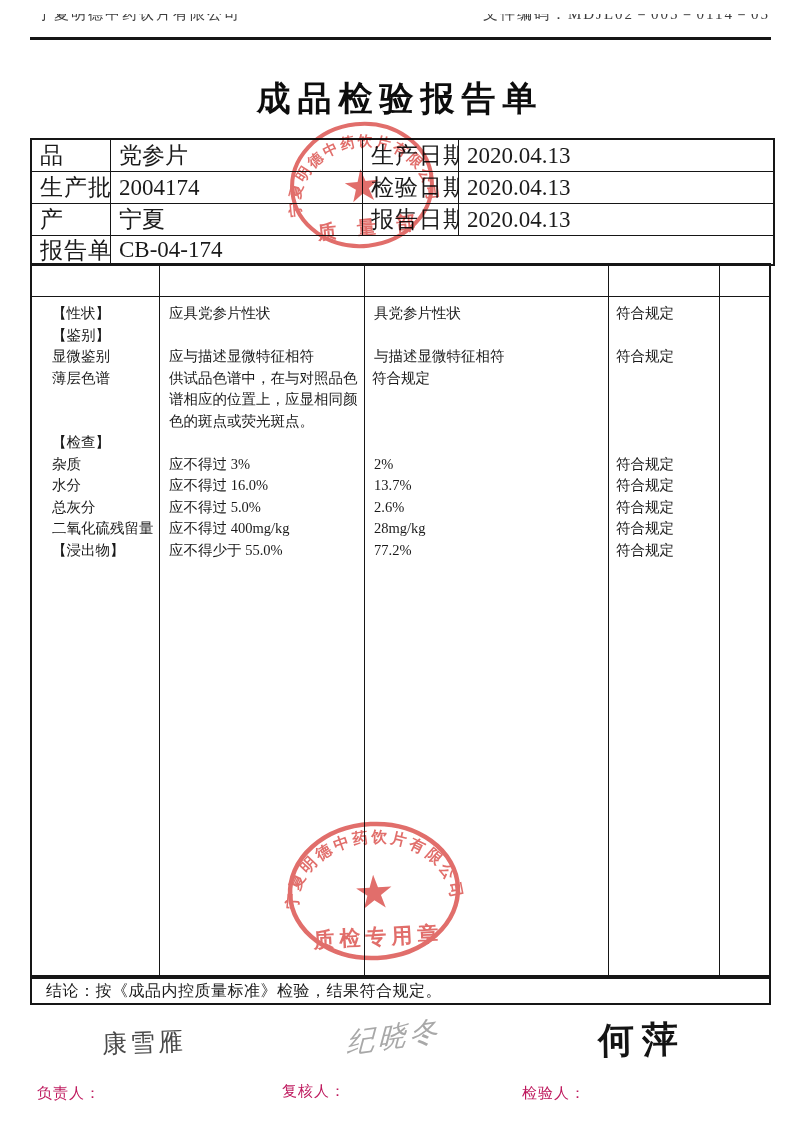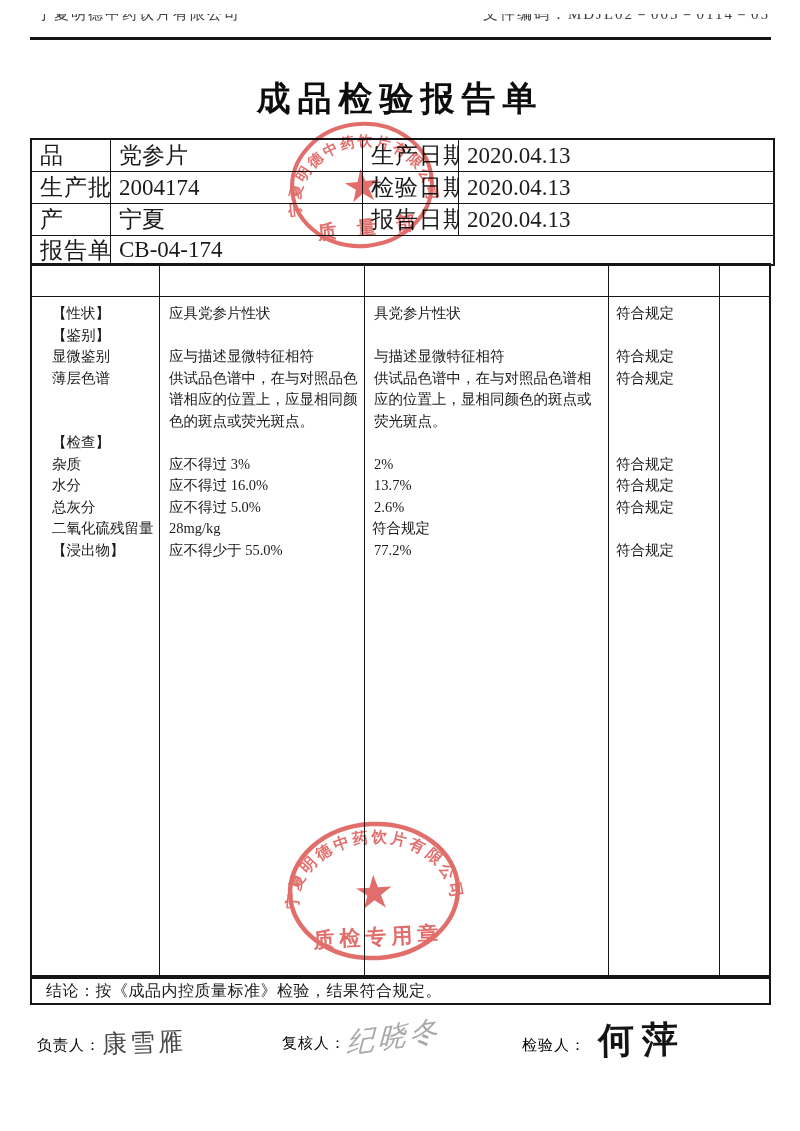--- a/index.html
+++ b/index.html
@@ -38,21 +38,21 @@
   .bc.c1{padding-left:20px;}
   .bc.c2{padding-left:10px;padding-right:6px;}
   .bc.c3{padding-left:10px;padding-right:8px;}
   .bc.c4{padding-left:8px;}
   
   .concl{position:absolute;left:30px;top:977px;width:741px;height:28px;border:2px solid #161616;box-sizing:border-box;
     display:flex;align-items:center;}
   .concl span{font-size:16px;padding-left:14px;letter-spacing:0.5px;}
   
   .signs{position:absolute;left:0;top:1018px;width:800px;height:80px;}
-  .sig-label{position:absolute;font-size:15px;letter-spacing:1px;color:#000000;}
+  .sig-label{position:absolute;font-size:15px;letter-spacing:1px;color:#be185d;margin-top:48px;}
   .sig-name{position:absolute;white-space:nowrap;}
   .lbl-manager{left:37px;top:18px;}
   .name-manager{left:102px;top:8px;font-size:25px;color:#4a4a4a;transform:rotate(-2deg);letter-spacing:3px;}
   .lbl-reviewer{left:282px;top:16px;}
   .name-reviewer{left:346px;top:0px;font-size:28px;color:#a8a8a8;font-style:italic;transform:rotate(-8deg) skewX(-10deg);letter-spacing:4px;}
   .lbl-inspector{left:522px;top:18px;}
   .name-inspector{left:598px;top:-2px;font-size:36px;font-weight:bold;color:#141414;letter-spacing:8px;transform:rotate(-1deg);}
   
   .stamp{position:absolute;mix-blend-mode:multiply;opacity:.88;}
   .stamp-top{left:286px;top:118px;transform:rotate(-6deg);}
@@ -122,21 +122,20 @@
   <div class="brow">
     <div class="bc c1">显微鉴别</div>
     <div class="bc c2">应与描述显微特征相符</div>
     <div class="bc c3">与描述显微特征相符</div>
     <div class="bc c4">符合规定</div>
   </div>
 
   <div class="brow">
     <div class="bc c1">薄层色谱</div>
     <div class="bc c2">供试品色谱中，在与对照品色谱相应的位置上，应显相同颜色的斑点或荧光斑点。</div>
-    <div class="bc c3">供试品色谱中，在与对照品色谱相应的位置上，显相同颜色的斑点或荧光斑点。</div>
     <div class="bc c4">符合规定</div>
   </div>
 
   <div class="brow">
     <div class="bc c1">【检查】</div>
     <div class="bc c2"></div>
     <div class="bc c3"></div>
     <div class="bc c4"></div>
   </div>
 
@@ -156,20 +155,21 @@
 
   <div class="brow">
     <div class="bc c1">总灰分</div>
     <div class="bc c2">应不得过 5.0%</div>
     <div class="bc c3">2.6%</div>
     <div class="bc c4">符合规定</div>
   </div>
 
   <div class="brow">
     <div class="bc c1">二氧化硫残留量</div>
+    <div class="bc c2">应不得过 400mg/kg</div>
     <div class="bc c3">28mg/kg</div>
     <div class="bc c4">符合规定</div>
   </div>
 
   <div class="brow">
     <div class="bc c1">【浸出物】</div>
     <div class="bc c2">应不得少于 55.0%</div>
     <div class="bc c3">77.2%</div>
     <div class="bc c4">符合规定</div>
   </div>

